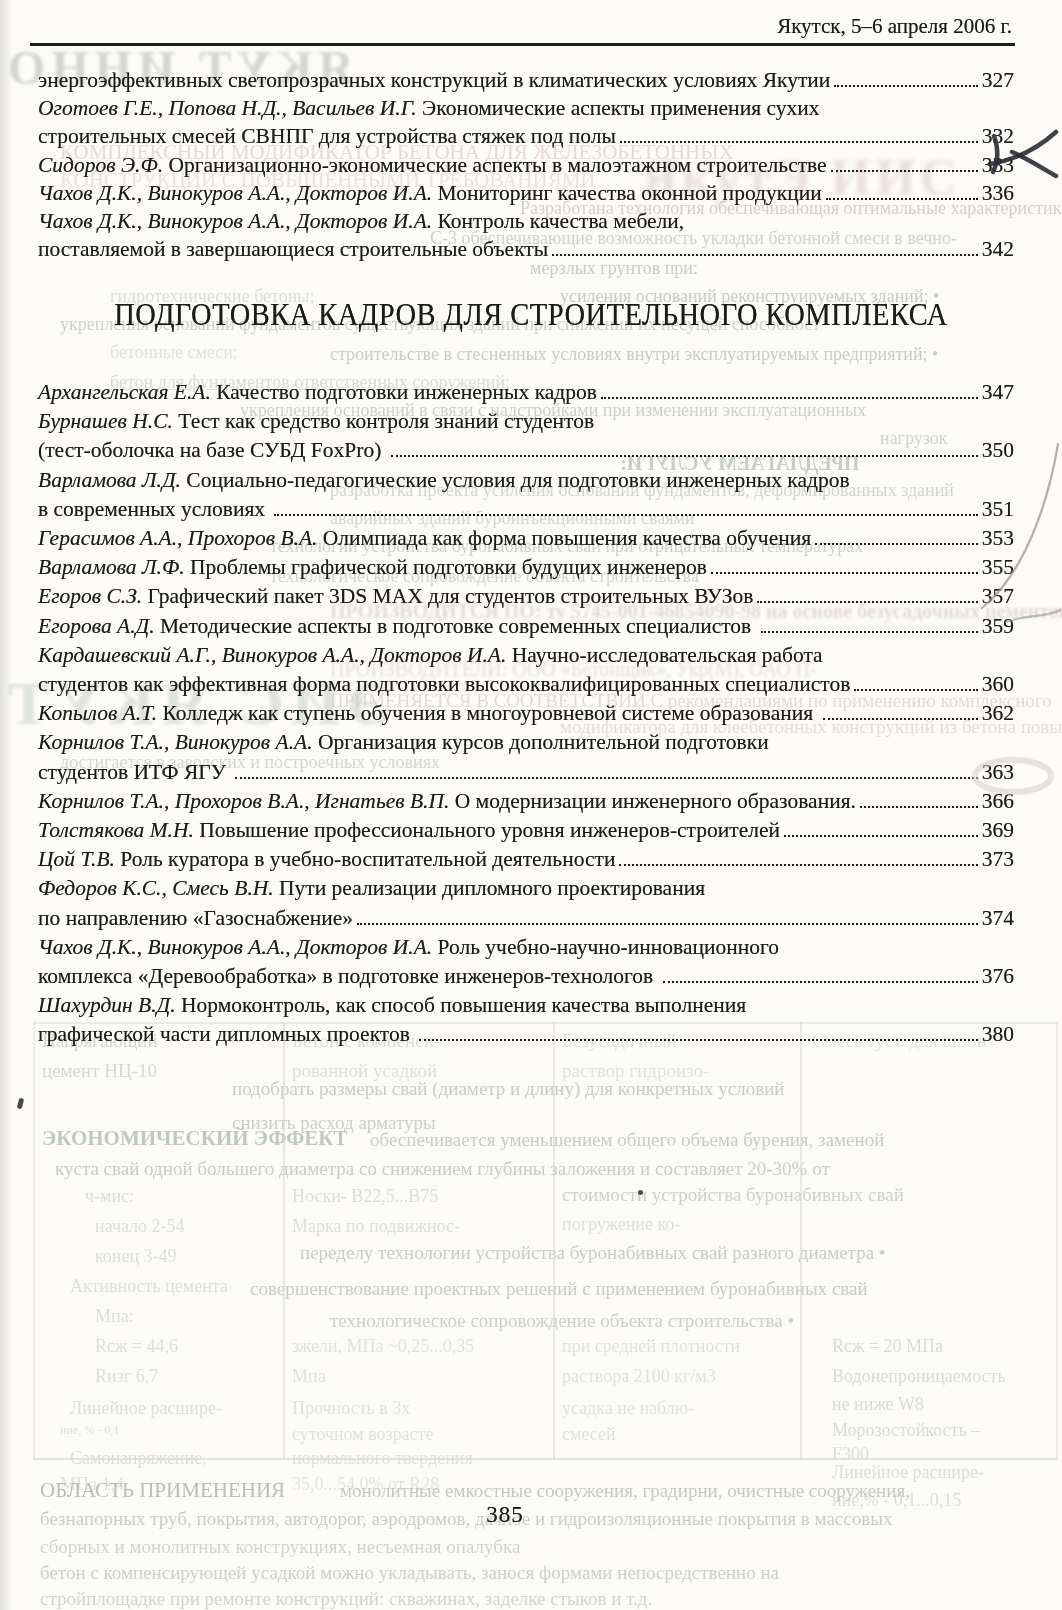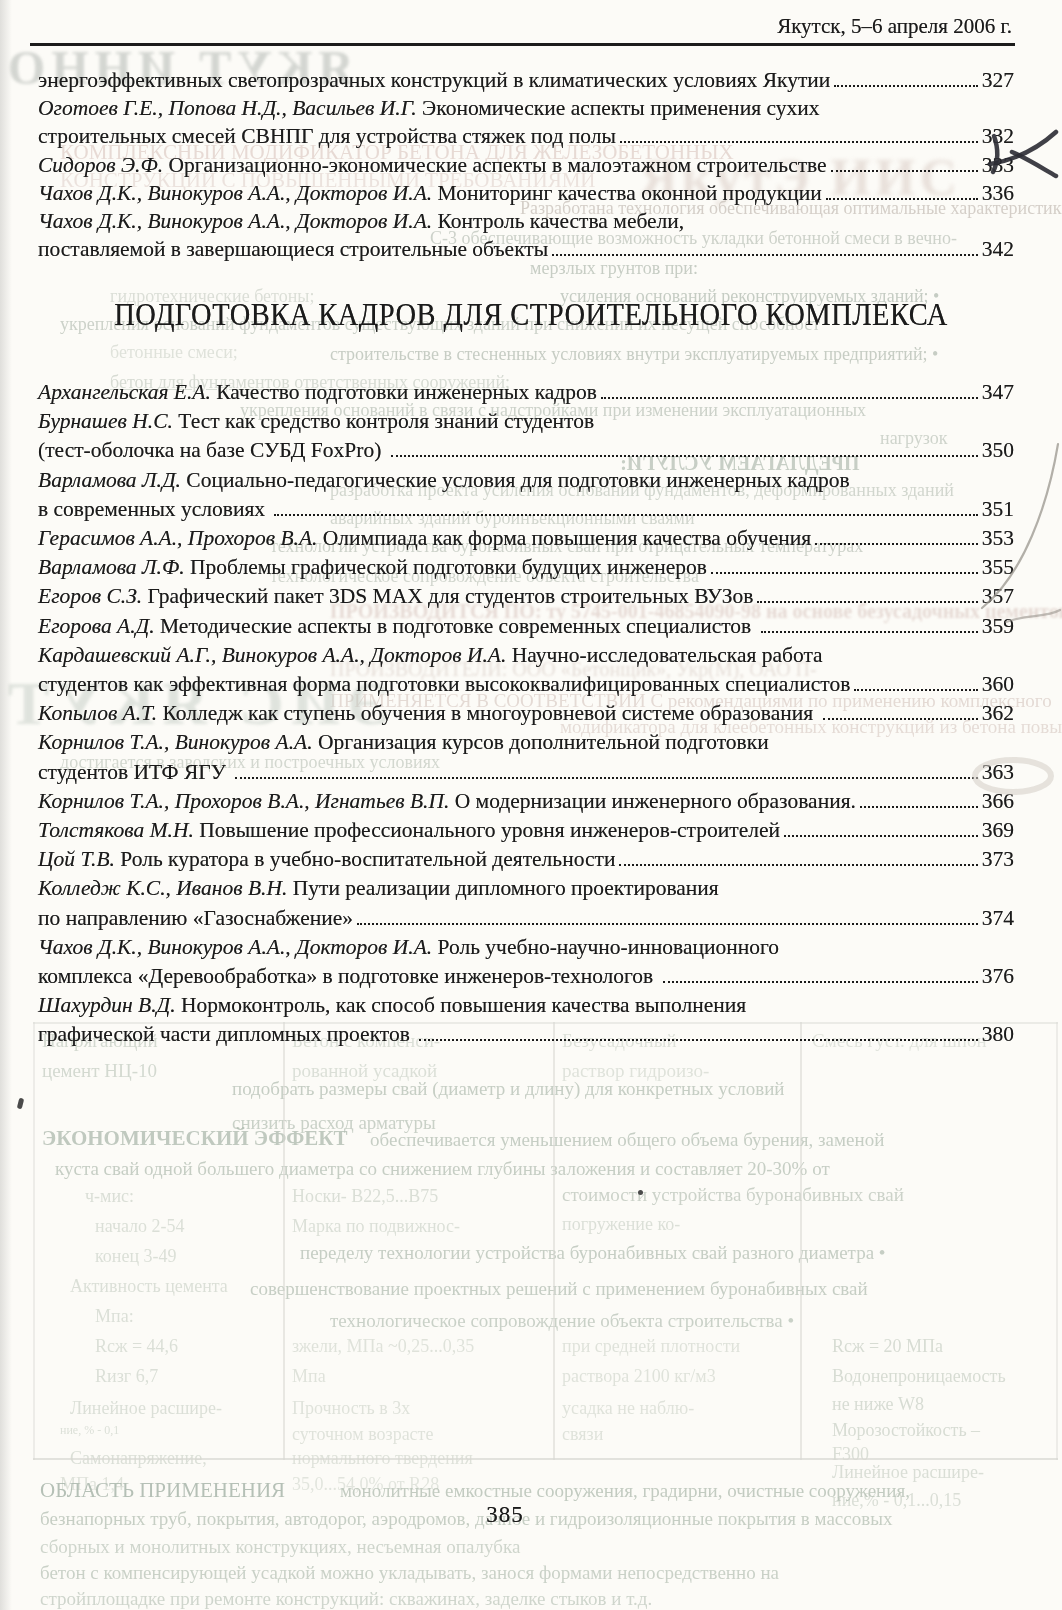--- a/index.html
+++ b/index.html
@@ -95,21 +95,21 @@
       <div class="bleed" style="left: 95px; top: 1366px; font-size: 18px; color: rgb(198, 206, 195); opacity: 0.6;">Rизг 6,7</div>
       <div class="bleed" style="left: 292px; top: 1366px; font-size: 18px; color: rgb(200, 207, 196); opacity: 0.55;">Мпа</div>
       <div class="bleed" style="left: 562px; top: 1366px; font-size: 18px; color: rgb(200, 207, 196); opacity: 0.55;">раствора 2100 кг/м3</div>
       <div class="bleed" style="left: 832px; top: 1366px; font-size: 18px; color: rgb(196, 204, 193); opacity: 0.65;">Водонепроницаемость</div>
       <div class="bleed" style="left: 70px; top: 1398px; font-size: 18px; color: rgb(198, 206, 195); opacity: 0.6;">Линейное расшире-</div>
       <div class="bleed" style="left: 292px; top: 1398px; font-size: 18px; color: rgb(200, 207, 196); opacity: 0.55;">Прочность в 3х</div>
       <div class="bleed" style="left: 562px; top: 1398px; font-size: 18px; color: rgb(200, 207, 196); opacity: 0.55;">усадка не наблю-</div>
       <div class="bleed" style="left: 832px; top: 1394px; font-size: 18px; color: rgb(196, 204, 193); opacity: 0.65;">не ниже W8</div>
       <div class="bleed" style="left: 60px; top: 1424px; font-size: 12px; color: rgb(198, 206, 195); opacity: 0.6;">ние, % - 0,1</div>
       <div class="bleed" style="left: 292px; top: 1424px; font-size: 18px; color: rgb(200, 207, 196); opacity: 0.55;">суточном возрасте</div>
-      <div class="bleed" style="left: 562px; top: 1424px; font-size: 18px; color: rgb(200, 207, 196); opacity: 0.55;">связи</div>
+      <div class="bleed" style="left: 562px; top: 1424px; font-size: 18px; color: rgb(200, 207, 196); opacity: 0.55;">смесей</div>
       <div class="bleed" style="left: 832px; top: 1420px; font-size: 18px; color: rgb(196, 204, 193); opacity: 0.65;">Морозостойкость –</div>
       <div class="bleed" style="left: 70px; top: 1448px; font-size: 18px; color: rgb(198, 206, 195); opacity: 0.6;">Самонапряжение,</div>
       <div class="bleed" style="left: 292px; top: 1448px; font-size: 18px; color: rgb(200, 207, 196); opacity: 0.55;">нормального твердения</div>
       <div class="bleed" style="left: 832px; top: 1444px; font-size: 18px; color: rgb(196, 204, 193); opacity: 0.6;">F300</div>
       <div class="bleed" style="left: 60px; top: 1474px; font-size: 18px; color: rgb(200, 207, 196); opacity: 0.55;">МПа   1,4</div>
       <div class="bleed" style="left: 292px; top: 1474px; font-size: 18px; color: rgb(200, 207, 196); opacity: 0.5;">35,0...54,0% от R28</div>
       <div class="bleed" style="left: 832px; top: 1462px; font-size: 18px; color: rgb(196, 204, 193); opacity: 0.6;">Линейное расшире-</div>
       <div class="bleed" style="left: 832px; top: 1490px; font-size: 18px; color: rgb(196, 204, 193); opacity: 0.6;">ние,% - 0,1...0,15</div>
       <div class="bleed" style="left: 40px; top: 1478px; font-size: 21px; color: rgb(169, 182, 171); opacity: 0.85; font-weight: normal;">ОБЛАСТЬ ПРИМЕНЕНИЯ</div>
       <div class="bleed" style="left: 340px; top: 1480px; font-size: 19px; color: rgb(181, 192, 180); opacity: 0.8;">монолитные емкостные сооружения, градирни, очистные сооружения,</div>
@@ -154,21 +154,21 @@
       <div class="toc-line"><span class="au">Егоров С.З.</span><span class="tt"> Графический пакет 3DS MAX для студентов строительных ВУЗов</span><span class="leader"></span><span class="pg">357</span></div>
       <div class="toc-line"><span class="au">Егорова А.Д.</span><span class="tt"> Методические аспекты в подготовке современных специалистов </span><span class="leader"></span><span class="pg">359</span></div>
       <div class="toc-line"><span class="au">Кардашевский А.Г., Винокуров А.А., Докторов И.А.</span><span class="tt"> Научно-исследовательская работа</span></div>
       <div class="toc-line"><span class="tt">студентов как эффективная форма подготовки высококвалифицированных специалистов</span><span class="leader"></span><span class="pg">360</span></div>
       <div class="toc-line"><span class="au">Копылов А.Т.</span><span class="tt"> Колледж как ступень обучения в многоуровневой системе образования </span><span class="leader"></span><span class="pg">362</span></div>
       <div class="toc-line"><span class="au">Корнилов Т.А., Винокуров А.А.</span><span class="tt"> Организация курсов дополнительной подготовки</span></div>
       <div class="toc-line"><span class="tt">студентов ИТФ ЯГУ </span><span class="leader"></span><span class="pg">363</span></div>
       <div class="toc-line"><span class="au">Корнилов Т.А., Прохоров В.А., Игнатьев В.П.</span><span class="tt"> О модернизации инженерного образования.</span><span class="leader"></span><span class="pg">366</span></div>
       <div class="toc-line"><span class="au">Толстякова М.Н.</span><span class="tt"> Повышение профессионального уровня инженеров-строителей</span><span class="leader"></span><span class="pg">369</span></div>
       <div class="toc-line"><span class="au">Цой Т.В.</span><span class="tt"> Роль куратора в учебно-воспитательной деятельности</span><span class="leader"></span><span class="pg">373</span></div>
-      <div class="toc-line"><span class="au">Колледж К.С., Иванов В.Н.</span><span class="tt"> Пути реализации дипломного проектирования</span></div>
+      <div class="toc-line"><span class="au">Федоров К.С., Смесь В.Н.</span><span class="tt"> Пути реализации дипломного проектирования</span></div>
       <div class="toc-line"><span class="tt">по направлению «Газоснабжение»</span><span class="leader"></span><span class="pg">374</span></div>
       <div class="toc-line"><span class="au">Чахов Д.К., Винокуров А.А., Докторов И.А.</span><span class="tt"> Роль учебно-научно-инновационного</span></div>
       <div class="toc-line"><span class="tt">комплекса «Деревообработка» в подготовке инженеров-технологов </span><span class="leader"></span><span class="pg">376</span></div>
       <div class="toc-line"><span class="au">Шахурдин В.Д.</span><span class="tt"> Нормоконтроль, как способ повышения качества выполнения</span></div>
       <div class="toc-line"><span class="tt">графической части дипломных проектов </span><span class="leader"></span><span class="pg">380</span></div>
     </div>
 
   <div class="pagenum">385</div>
 
   <svg class="pen" style="left:984px;top:126px;" width="78" height="58" viewBox="0 0 78 58">

